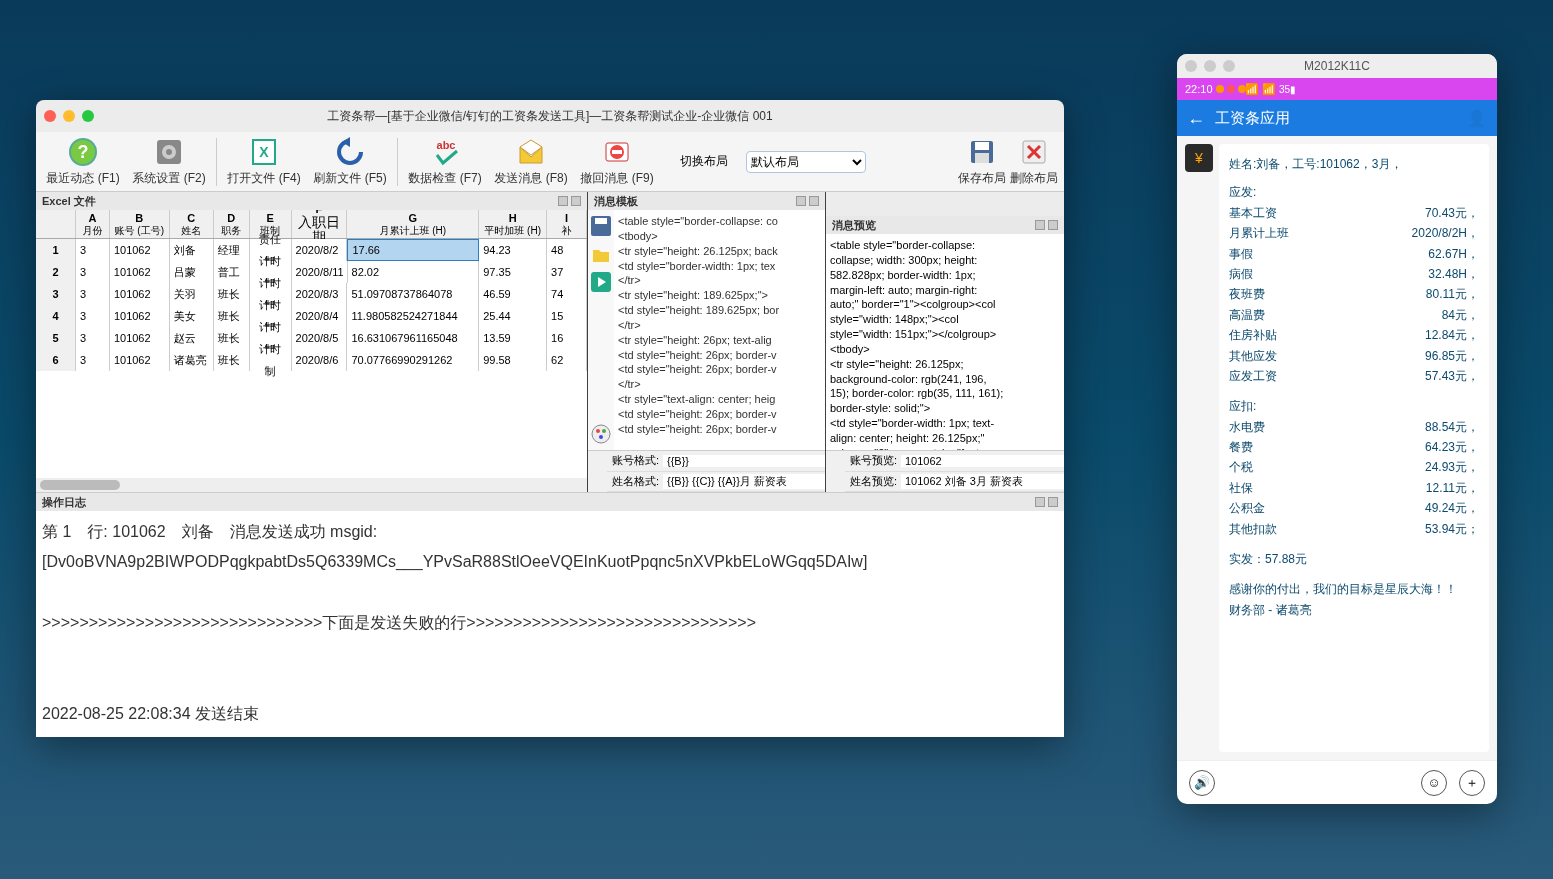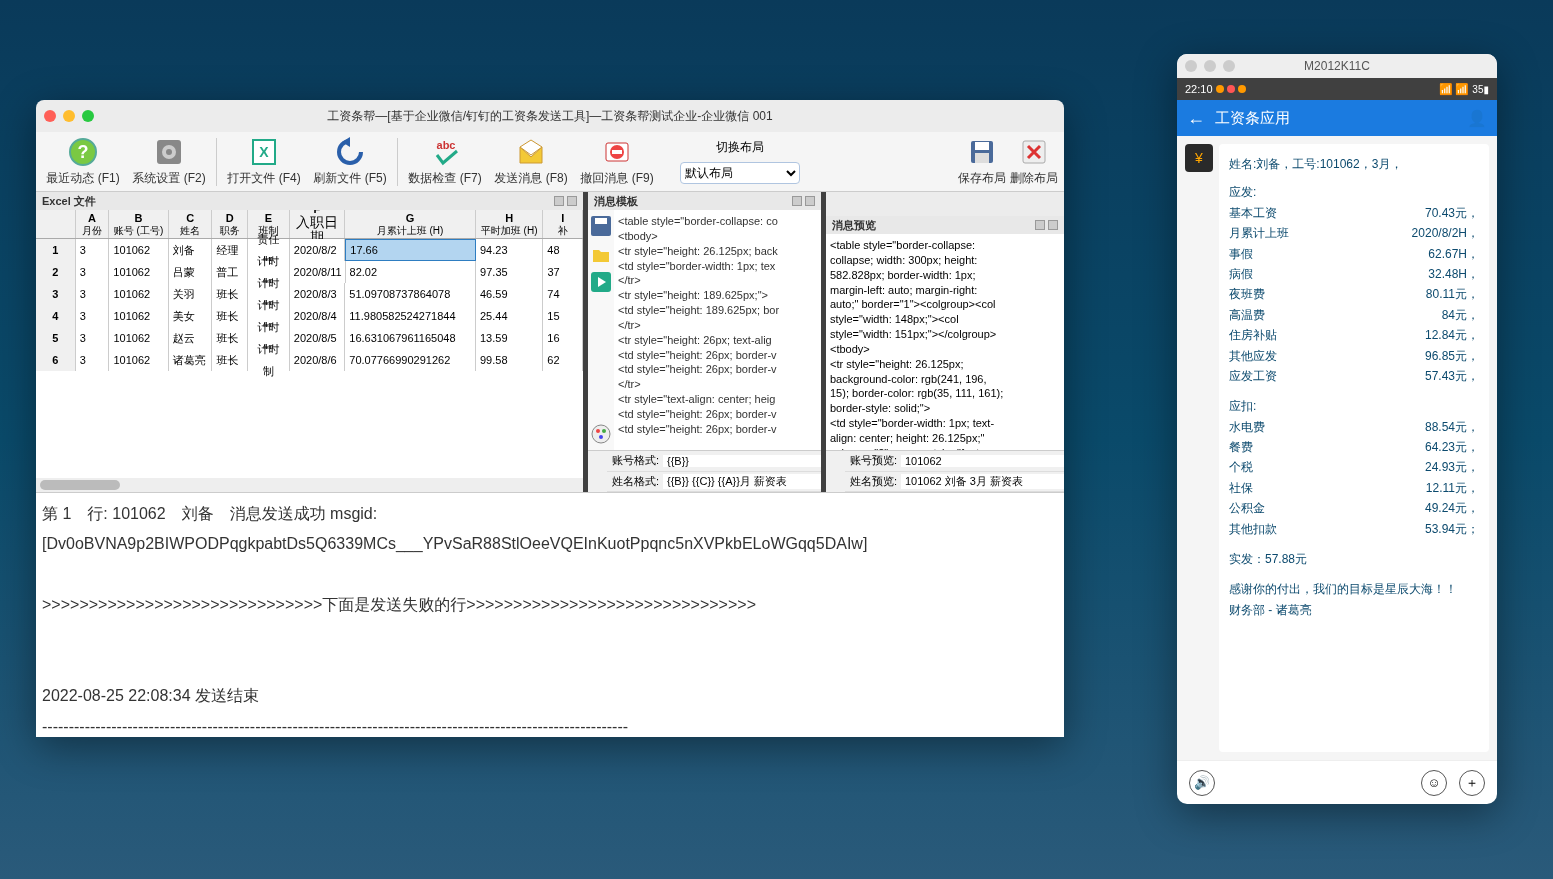--- a/index.html
+++ b/index.html
@@ -7,24 +7,24 @@
 .main-window { position:absolute; left:36px; top:100px; width:1028px; height:637px; background:#ececec; border-radius:8px; box-shadow:0 10px 40px rgba(0,0,0,0.4); display:flex; flex-direction:column; }
 .titlebar { height:22px; display:flex; align-items:center; padding:16px 8px; position:relative; }
 .traffic { display:flex; gap:7px; }
 .traffic span { width:12px; height:12px; border-radius:50%; }
 .tc-red{background:#ff5f57;} .tc-yel{background:#ffbd2e;} .tc-grn{background:#28c940;}
 .title-text { position:absolute; left:0; right:0; text-align:center; font-size:12px; color:#333; }
 .toolbar { height:60px; background:#f5f5f5; border-bottom:1px solid #ccc; display:flex; align-items:center; padding:0 4px; }
 .tb-btn { display:flex; flex-direction:column; align-items:center; justify-content:center; width:86px; height:58px; font-size:12px; color:#333; cursor:pointer; }
 .tb-btn .icon { width:32px; height:32px; margin-bottom:2px; display:flex; align-items:center; justify-content:center; }
 .tb-sep { width:1px; height:48px; background:#ccc; margin:0 4px; }
-.layout-sel { display:flex; align-items:center; gap:6px; font-size:12px; margin-left:20px;flex-direction:column; }
+.layout-sel { display:flex; align-items:center; gap:18px; font-size:12px; margin-left:20px; }
 .layout-sel select { width:120px; height:22px; font-size:12px; background:#fff; border:1px solid #b0c5e0; border-radius:4px; }
 .panels-row { display:flex; height:300px; }
-.panel { display:flex; flex-direction:column; border-right:5px solid #404040; }
+.panel { display:flex; flex-direction:column; border-right:1px solid #404040; }
 .panel:last-child{border-right:none;margin-top:24px;}
 .panel-hdr { height:18px; background:#e8e8e8; display:flex; align-items:center; justify-content:space-between; padding:0 6px; font-size:11px; font-weight:bold; color:#333; }
 .panel-hdr .ctrls { display:flex; gap:3px; }
 .panel-hdr .ctrls span { width:10px; height:10px; background:#ccc; border:1px solid #999; }
 .excel-panel { width:552px; }
 .grid { flex:1; overflow:hidden; background:#fff; position:relative; }
 .ghead { display:flex; background:#f0f0f0; border-bottom:1px solid #aaa; }
 .gcell { border-right:1px solid #ccc; font-size:11px; text-align:center; display:flex; flex-direction:column; justify-content:center; height:28px; line-height:1.1; }
 .grow { display:flex; border-bottom:1px solid #ddd; height:22px; }
 .grow .gcell { height:22px; line-height:22px; flex-direction:row; align-items:center; justify-content:flex-start; padding:0 4px; background:#fff; }
@@ -46,21 +46,21 @@
 .prev-body { flex:1; background:#fff; font-size:11px; padding:4px; overflow:hidden; white-space:pre-line; line-height:1.35; }
 .log-panel { flex:1; border-top:1px solid #ccc; display:flex; flex-direction:column; min-height:0; }
 .log-body { flex:1; background:#fff; font-size:16px; padding:6px; color:#333; white-space:pre-line; line-height:1.9; overflow:hidden; }
 .status { height:18px; background:#e8e8e8; border-top:1px solid #ccc; display:flex; align-items:center; font-size:11px; color:#555; padding:0 8px; gap:60px; }
 .status .s2{margin-left:80px;} .status .s3{margin-left:auto; margin-right:180px;}
 
 .phone-window { position:absolute; right:56px; top:54px; width:320px; height:750px; background:#fff; border-radius:10px; box-shadow:0 10px 40px rgba(0,0,0,0.4); display:flex; flex-direction:column; overflow:hidden; }
 .phone-titlebar { height:24px; background:#eee; display:flex; align-items:center; position:relative; padding:0 8px; }
 .phone-titlebar .traffic span { background:#ccc; }
 .phone-titlebar .t { position:absolute; left:0; right:0; text-align:center; font-size:12px; color:#555; }
-.phone-statusbar { height:22px; background:#404040; color:#fff; display:flex; align-items:center; justify-content:space-between; padding:0 8px; font-size:11px; }
+.phone-statusbar { height:22px; background:#d946ef; color:#fff; display:flex; align-items:center; justify-content:flex-start; padding:0 8px; font-size:11px; }
 .phone-statusbar .l { display:flex; align-items:center; gap:3px; }
 .si { width:8px; height:8px; border-radius:50%; display:inline-block; }
 .phone-header { height:36px; background:#1b7be0; color:#fff; display:flex; align-items:center; padding:0 10px; gap:10px; }
 .phone-header .back { font-size:18px; }
 .phone-header .title { font-size:15px; flex:1; }
 .phone-header .user { font-size:16px; }
 .detail-bar { margin:6px; height:30px; background:#fff; border:1px solid #eee; border-radius:4px; display:flex; align-items:center; justify-content:space-between; padding:0 10px; font-size:13px; color:#333; }
 .detail-bar .chev { color:#ccc; }
 .chat-area { flex:1; background:#f5f5f5; padding:8px; display:flex; gap:6px; }
 .chat-avatar { width:28px; height:28px; background:#2a2a2a; border-radius:4px; display:flex; align-items:center; justify-content:center; color:#ffa500; font-size:14px; }
@@ -403,20 +403,27 @@
           </div>
         <div class="r">
             <span class="lbl">姓名预览:</span>
             <span class="val">101062 刘备 3月 薪资表</span>
           </div>
       </div>
     </div>
   </div>
 
   <div class="log-panel">
+    <div class="panel-hdr">
+        <span>操作日志</span>
+        <div class="ctrls">
+          <span></span>
+          <span></span>
+        </div>
+      </div>
     <div class="log-body">第 1　行: 101062　刘备　消息发送成功 msgid:[Dv0oBVNA9p2BIWPODPqgkpabtDs5Q6339MCs___YPvSaR88StlOeeVQEInKuotPpqnc5nXVPkbELoWGqq5DAIw]
 
 &gt;&gt;&gt;&gt;&gt;&gt;&gt;&gt;&gt;&gt;&gt;&gt;&gt;&gt;&gt;&gt;&gt;&gt;&gt;&gt;&gt;&gt;&gt;&gt;&gt;&gt;&gt;&gt;&gt;&gt;下面是发送失败的行&gt;&gt;&gt;&gt;&gt;&gt;&gt;&gt;&gt;&gt;&gt;&gt;&gt;&gt;&gt;&gt;&gt;&gt;&gt;&gt;&gt;&gt;&gt;&gt;&gt;&gt;&gt;&gt;&gt;&gt;&gt;
 
 
 2022-08-25 22:08:34 发送结束
 --------------------------------------------------------------------------------------------------------------
 已加载消息模板文件:"/Users/xulong/Downloads/test/图文格式消息模板.mft"</div>
   </div>
 

